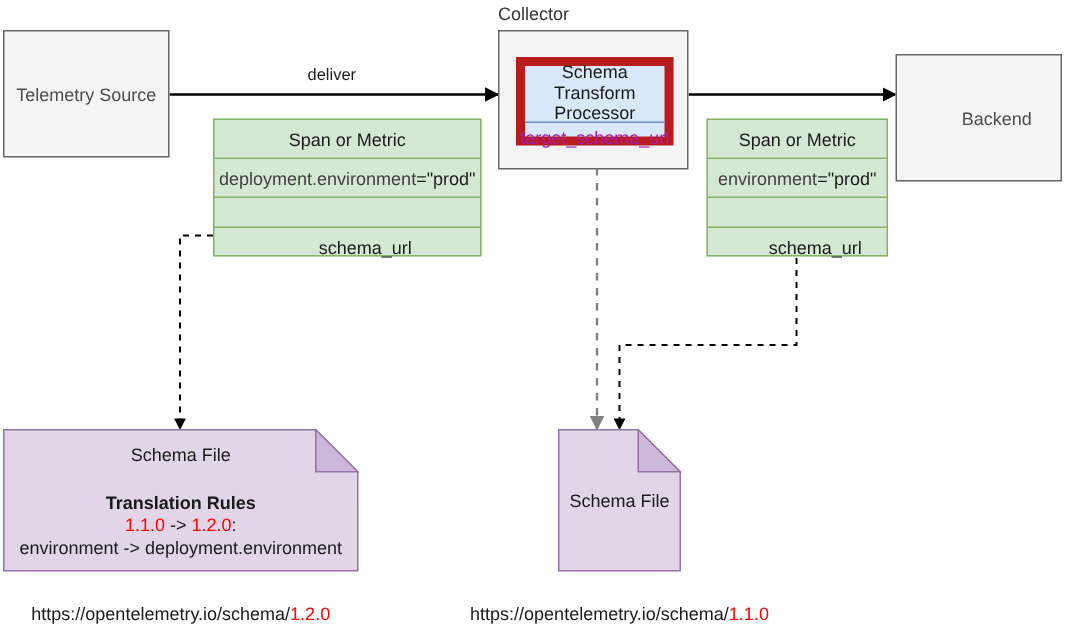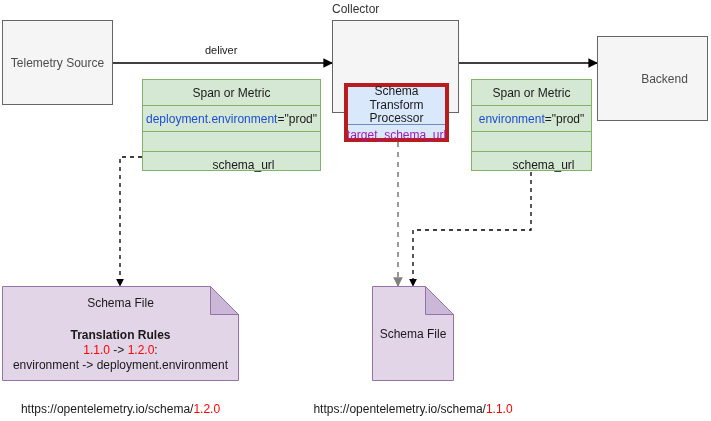--- a/index.html
+++ b/index.html
@@ -50,23 +50,22 @@
   .collector-label {
     position: absolute;
     color: #333333;
     font-size: 12px;
     white-space: nowrap;
   }
 
   
   .processor {
     background: #dae8fc;
-    border: 4px solid #b91c1c;
-    box-sizing: border-box;
-    margin-top: 45px;
+    border: 6px solid #b91c1c;
+    box-sizing: border-box;
   }
   .processor-title {
     height: 38px;
     display: flex;
     align-items: center;
     justify-content: center;
     text-align: center;
     font-size: 12px;
     color: #1a1a1a;
     line-height: 1.15;
@@ -96,21 +95,21 @@
     display: flex;
     align-items: center;
     justify-content: center;
     font-size: 12px;
     color: #1a1a1a;
     height: 26px;
     white-space: nowrap;
   }
   .grow.spacer { height: 20px; }
   .grow.last { border-bottom: none; height: 26px; margin-left: 24px; }
-  .attr-key { color: #1d4ed8; }
+  .attr-key { color: #404040; }
   .attr-val { color: #1a1a1a; }
 
   
   .schemafile {
     position: absolute;
   }
   .schemafile .content {
     position: absolute;
     left: 0; top: 0;
     width: 100%; height: 100%;

